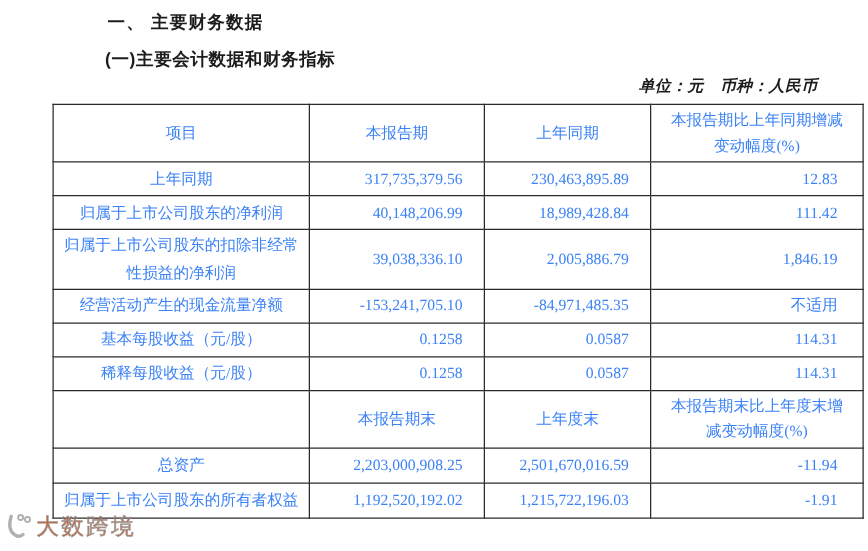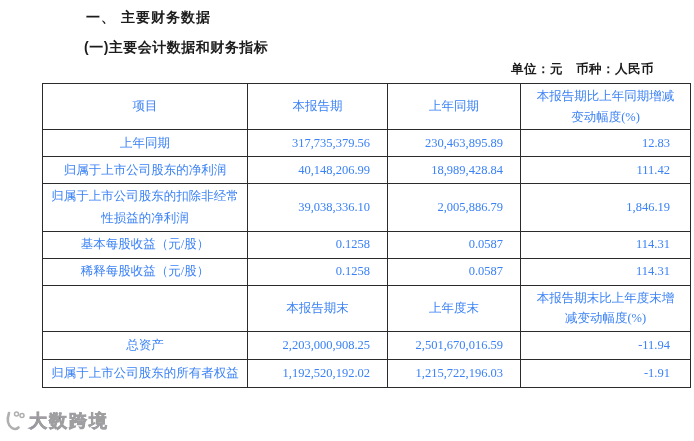--- a/index.html
+++ b/index.html
@@ -14,21 +14,21 @@
     font-family: "Liberation Sans", "DejaVu Sans", sans-serif;
     font-size: 14px; font-weight: bold; letter-spacing: 1px;
   }
   .subsection-title {
     position: absolute; left: 84px; top: 39px;
     font-family: "Liberation Sans", "DejaVu Sans", sans-serif;
     font-size: 14px; font-weight: bold; letter-spacing: 0.5px;
   }
   .unit-note {
     position: absolute; right: 40px; top: 61px;
-    font-size: 12.5px; font-weight: 600; letter-spacing: 0.5px;
+    font-size: 12.5px; font-weight: 600; letter-spacing: 0.5px; font-style: italic;
   }
   table.fin {
     position: absolute; left: 42px; top: 83px;
     width: 648px; border-collapse: collapse; table-layout: fixed;
     font-size: 12.5px; color: #3b82f6;
   }
   table.fin col.c1 { width: 205px; }
   table.fin col.c2 { width: 140px; }
   table.fin col.c3 { width: 133px; }
   table.fin col.c4 { width: 170px; }
@@ -43,23 +43,23 @@
   tr.r-tall    { height: 44px; }
   tr.r-header2 { height: 43px; margin-top: 21px; }
   tr.r-std2    { height: 28px; }
   table.fin th { text-align: center; padding: 2px 10px; line-height: 1.65; }
   td.item { text-align: center; padding: 2px 8px; line-height: 1.7; }
   td.num  { text-align: right; padding-right: 17px; }
   td.chg  { text-align: right; padding-right: 20px; }
   .watermark {
     position: absolute; left: 2px; top: 409px;
     display: flex; align-items: center; gap: 3px;
-    color: #4c1d95; opacity: 0.85; z-index: 5;
+    color: #c2410c; opacity: 0.85; z-index: 5;
     font-family: "Liberation Sans", "DejaVu Sans", sans-serif;
-    font-size: 18px; font-weight: bold; letter-spacing: 2px;
+    font-size: 18px; font-weight: normal; letter-spacing: 2px;
     -webkit-text-stroke: 0.6px #8f8f8f;
     pointer-events: none;
   }
   .watermark svg { display: block; }
 </style>
 </head>
 <body>
 
 <div class="section-title">一、 主要财务数据</div>
 <div class="subsection-title">(一)主要会计数据和财务指标</div>
@@ -89,20 +89,26 @@
       <td class="item">归属于上市公司股东的净利润</td>
       <td class="num">40,148,206.99</td>
       <td class="num">18,989,428.84</td>
       <td class="chg">111.42</td>
     </tr>
     <tr class="r-tall">
       <td class="item">归属于上市公司股东的扣除非经常性损益的净利润</td>
       <td class="num">39,038,336.10</td>
       <td class="num">2,005,886.79</td>
       <td class="chg">1,846.19</td>
+    </tr>
+    <tr class="r-std">
+      <td class="item">经营活动产生的现金流量净额</td>
+      <td class="num">-153,241,705.10</td>
+      <td class="num">-84,971,485.35</td>
+      <td class="chg">不适用</td>
     </tr>
     <tr class="r-std">
       <td class="item">基本每股收益（元/股）</td>
       <td class="num">0.1258</td>
       <td class="num">0.0587</td>
       <td class="chg">114.31</td>
     </tr>
     <tr class="r-std">
       <td class="item">稀释每股收益（元/股）</td>
       <td class="num">0.1258</td>

